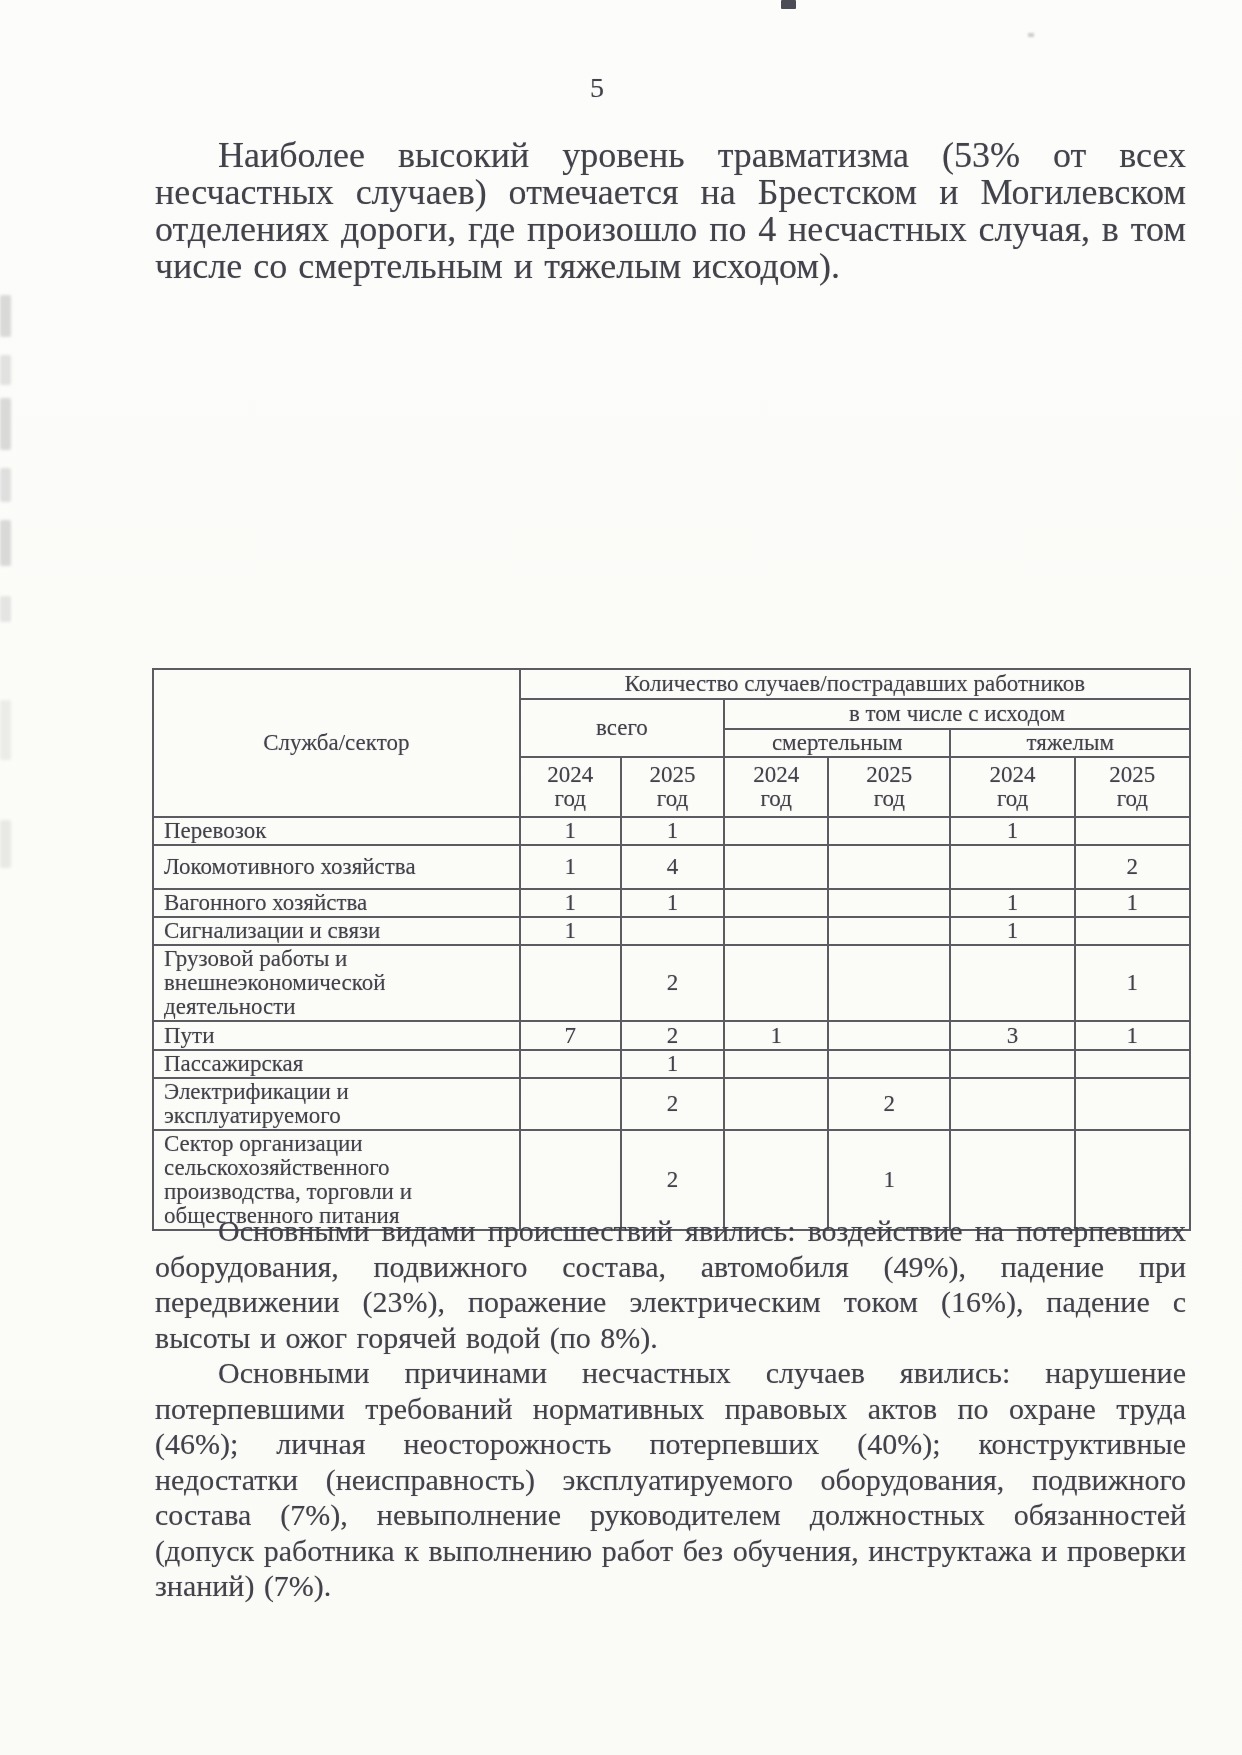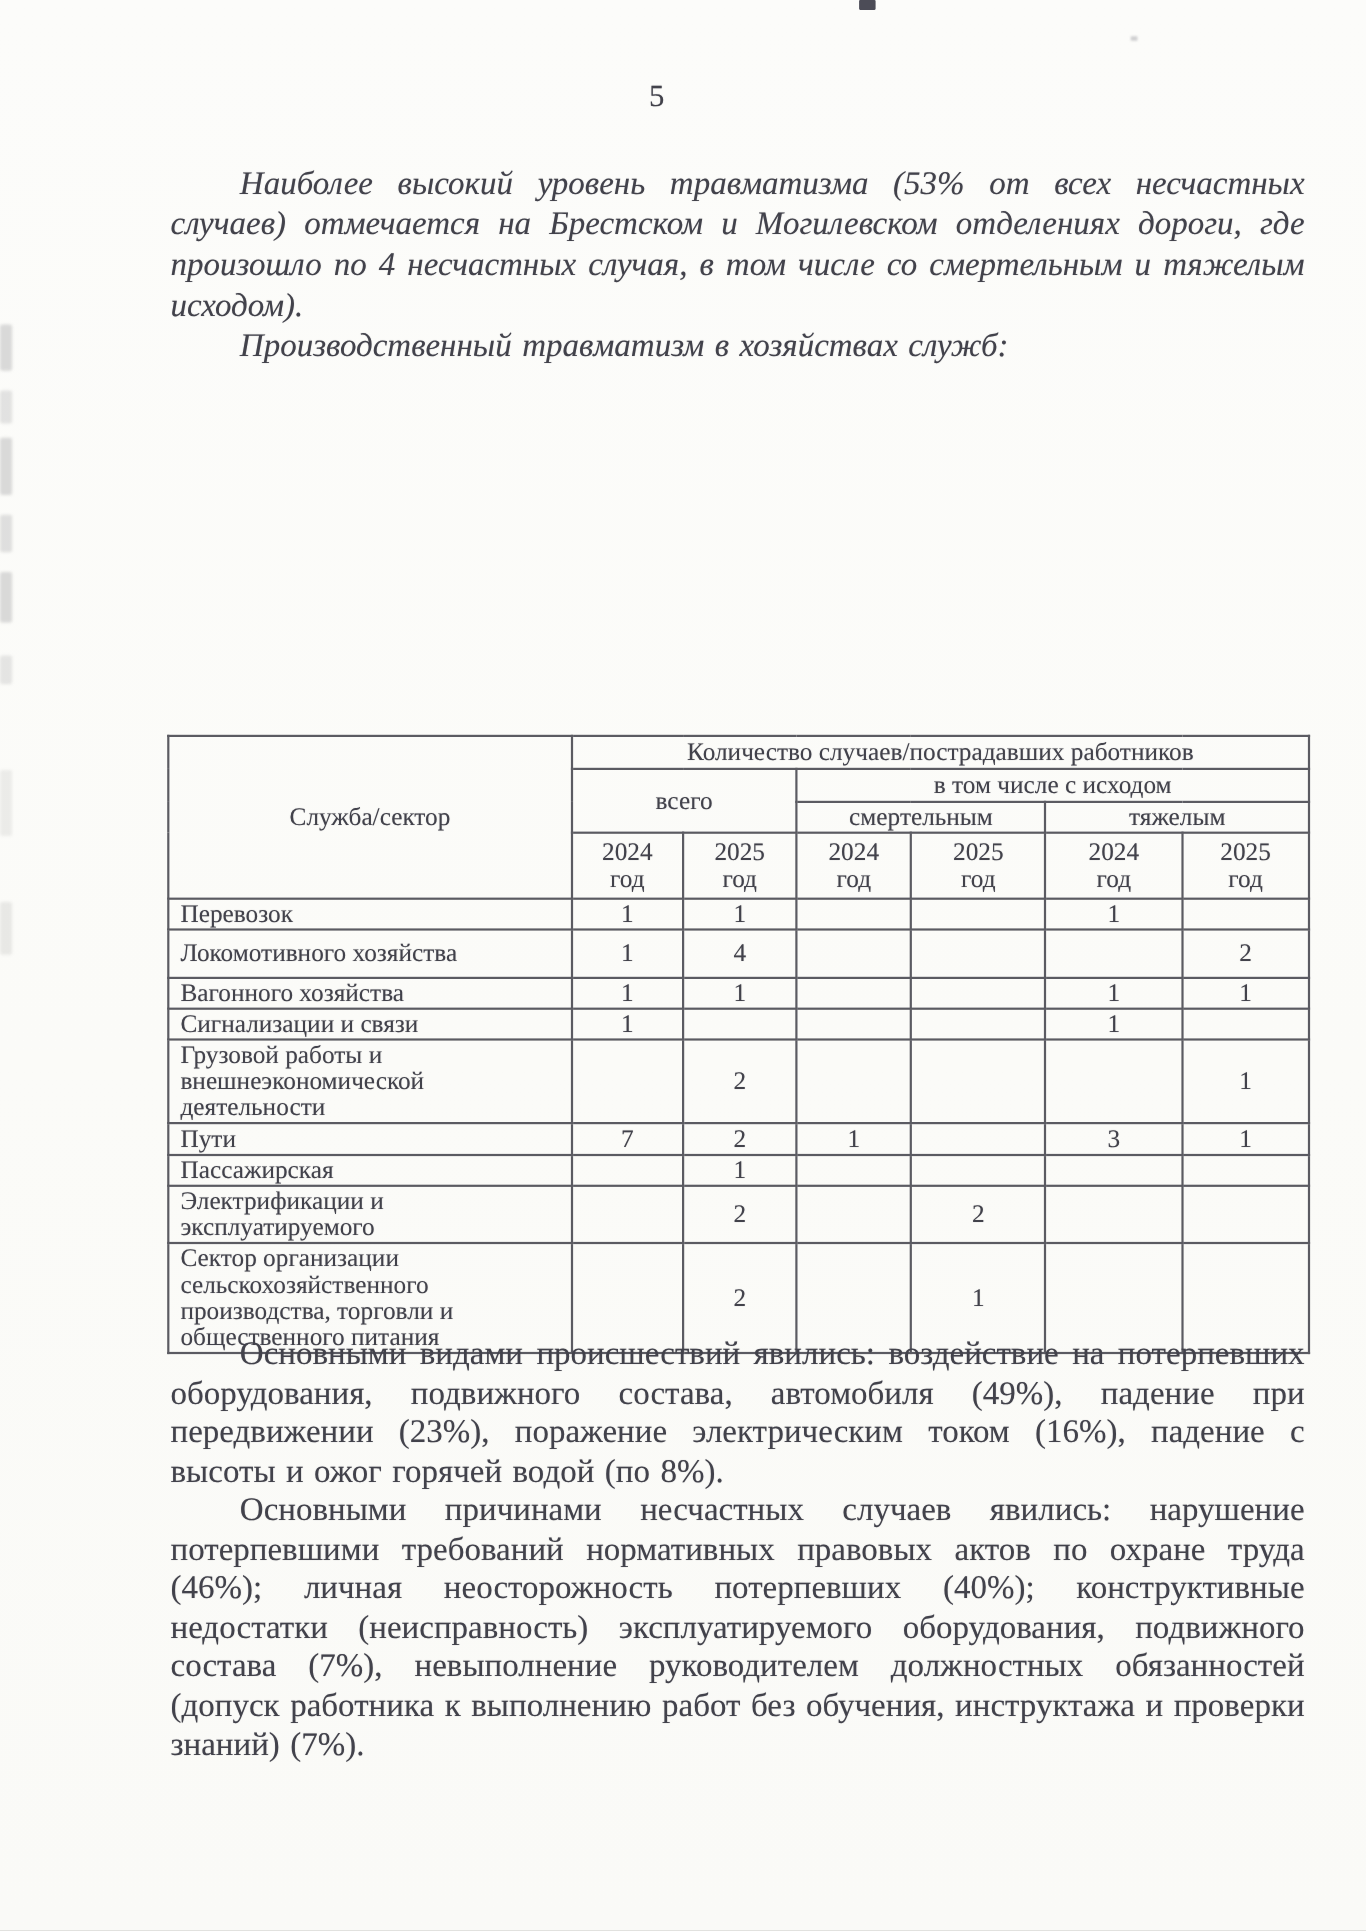--- a/index.html
+++ b/index.html
@@ -18,26 +18,25 @@
 
   .page-number {
     position: absolute;
     top: 72px; left: 0; right: 48px;
     text-align: center;
     font-size: 28px;
   }
 
   .text-top {
     position: absolute;
-    top: 148px; left: 155px; width: 1031px;
-    font-size: 30px;
+    top: 137px; left: 155px; width: 1031px;
+    font-size: 36px;
     line-height: 37px;
     text-align: justify;
     word-spacing: 2px;
-    font-style: italic;
   }
   .text-bottom {
     position: absolute;
     top: 1213px; left: 155px; width: 1031px;
     font-size: 30px;
     line-height: 35.5px;
     text-align: justify;
     word-spacing: 2px;
   }
   .text-top p, .text-bottom p { margin: 0; text-indent: 63px; }
@@ -100,21 +99,20 @@
   <div class="artifact edge edge-4"></div>
   <div class="artifact edge edge-5"></div>
   <div class="artifact edge edge-6"></div>
   <div class="artifact edge edge-7"></div>
   <div class="artifact edge edge-8"></div>
 
   <div class="page-number ink">5</div>
 
   <div class="text-top ink">
     <p>Наиболее высокий уровень травматизма (53% от всех несчастных случаев) отмечается на Брестском и Могилевском отделениях дороги, где произошло по 4 несчастных случая, в том числе со смертельным и тяжелым исходом).</p>
-    <p>Производственный травматизм в хозяйствах служб:</p>
   </div>
 
   <table class="injury-table ink">
     <colgroup>
       <col style="width:366px">
         <col style="width:101px">
         <col style="width:103px">
       <col style="width:104px">
         <col style="width:122px">
         <col style="width:124px">

